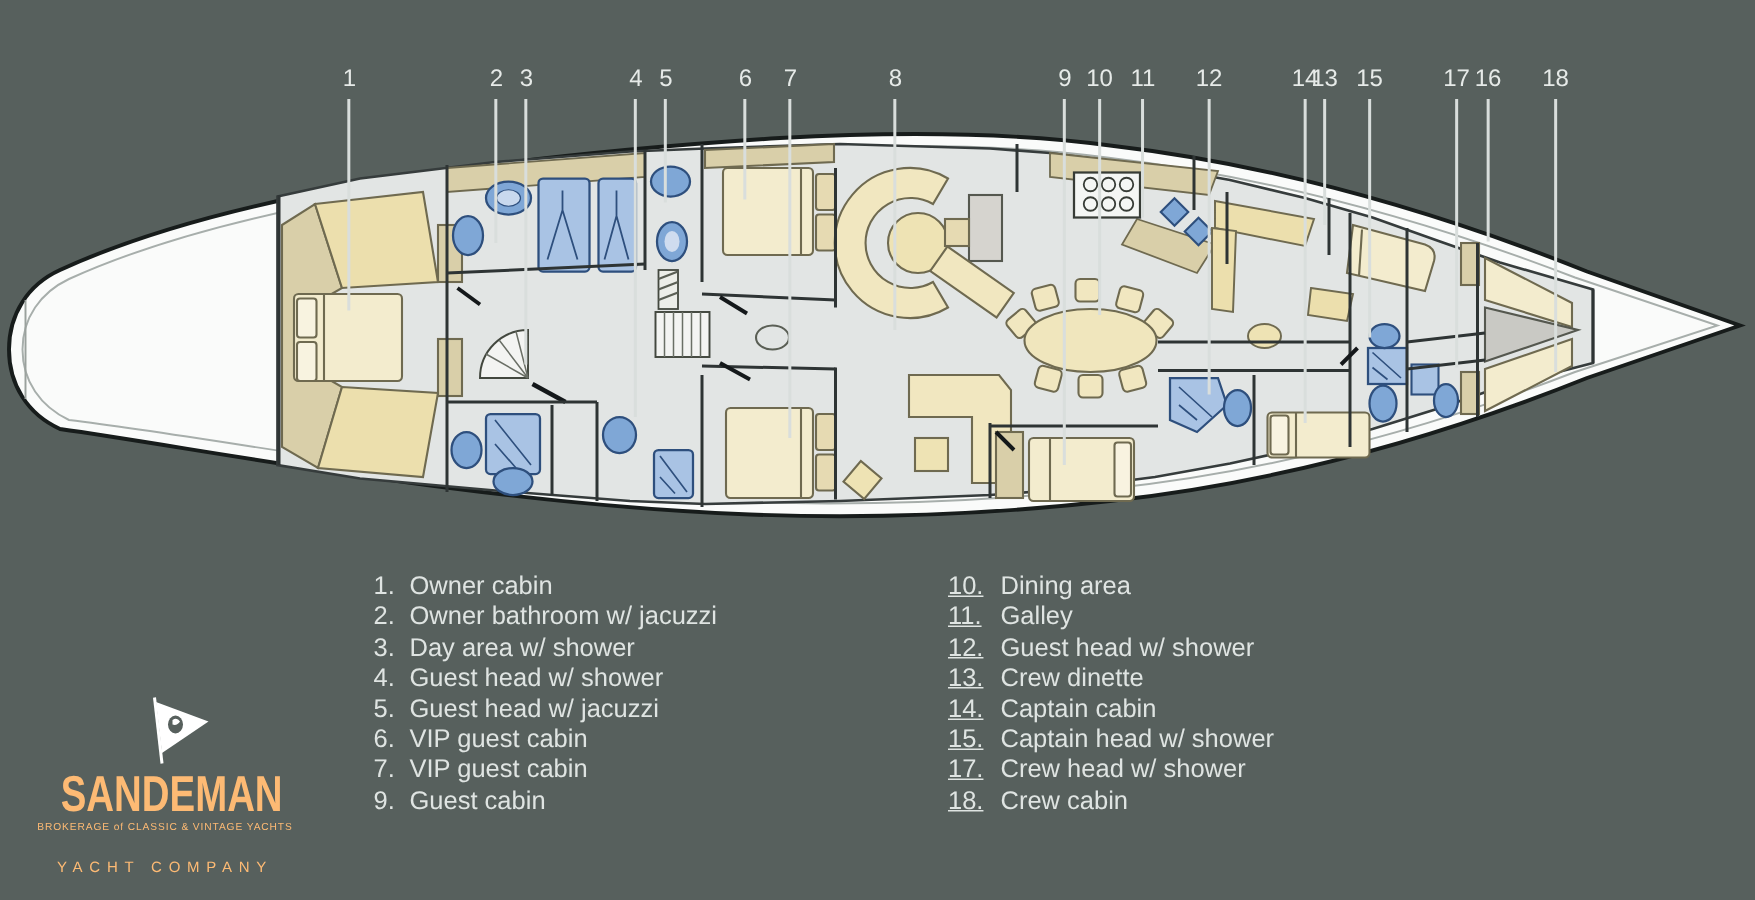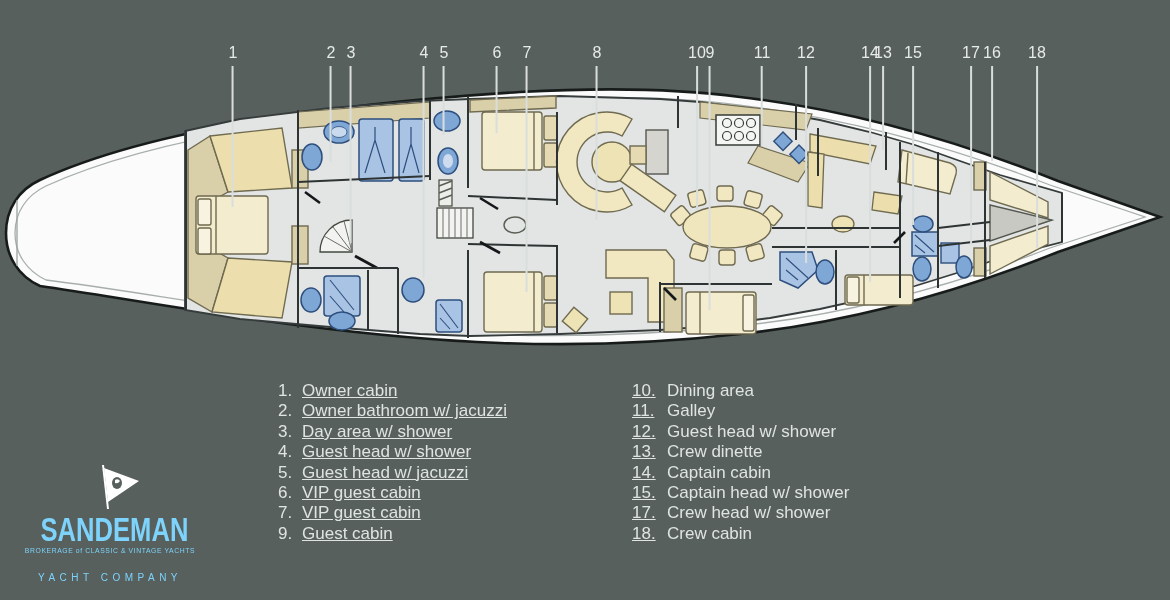--- a/index.html
+++ b/index.html
@@ -9,28 +9,28 @@
     font-family:"Liberation Sans","DejaVu Sans",sans-serif;
     -webkit-font-smoothing:antialiased;
   }
   .plan-svg{position:absolute;left:0;top:0;}
   
   .callout{position:absolute;top:44px;transform:translateX(-50%);text-align:center;}
   .callout-num{color:#e6eae8;font-size:16px;font-weight:400;line-height:18px;}
   .callout-line{width:2px;background:#d9dedc;margin:4px auto 0 auto;}
   
   .legend-col{position:absolute;top:381px;color:#dfe4e2;font-size:17px;line-height:20.4px;}
-  .legend-col.left{left:278px;text-decoration:underline;}
+  .legend-col.left{left:249px;}
   .legend-col.right{left:632px;}
   .legend-row{white-space:nowrap;}
   .lnum{display:inline-block;margin-right:6px;}
   .legend-col.left .lnum{min-width:18px;}
   .legend-col.right .lnum{min-width:29px;text-decoration:underline;}
   
-  .logo{position:absolute;left:22px;top:462px;width:176px;text-align:center;color:#7dd3fc;}
+  .logo{position:absolute;left:22px;top:462px;width:176px;text-align:center;color:#fdba74;}
   .logo-flag{display:block;margin:0 auto 2px auto;}
   .logo-title{
     display:inline-block;font-weight:900;font-size:32px;line-height:30px;letter-spacing:0px;
     transform:scale(0.8,1.05);transform-origin:center;white-space:nowrap;
   }
   .logo-tagline{font-size:6.8px;letter-spacing:0.6px;margin-top:3px;white-space:nowrap;}
   .logo-subtitle{font-size:10px;letter-spacing:4.5px;margin-top:18px;white-space:nowrap;}
 </style>
 </head>
 <body>
@@ -283,21 +283,21 @@
         <div class="callout-line" style="height: 226px;"></div>
       </div>
       <div class="callout" style="left: 597px;">
         <div class="callout-num">8</div>
         <div class="callout-line" style="height: 154px;"></div>
       </div>
       <div class="callout" style="left: 710px;">
         <div class="callout-num">9</div>
         <div class="callout-line" style="height: 244px;"></div>
       </div>
-      <div class="callout" style="left: 697px;">
+      <div class="callout" style="left: 733px;">
         <div class="callout-num">10</div>
         <div class="callout-line" style="height: 144px;"></div>
       </div>
       <div class="callout" style="left: 762px;">
         <div class="callout-num">11</div>
         <div class="callout-line" style="height: 79px;"></div>
       </div>
       <div class="callout" style="left: 806px;">
         <div class="callout-num">12</div>
         <div class="callout-line" style="height: 197px;"></div>

